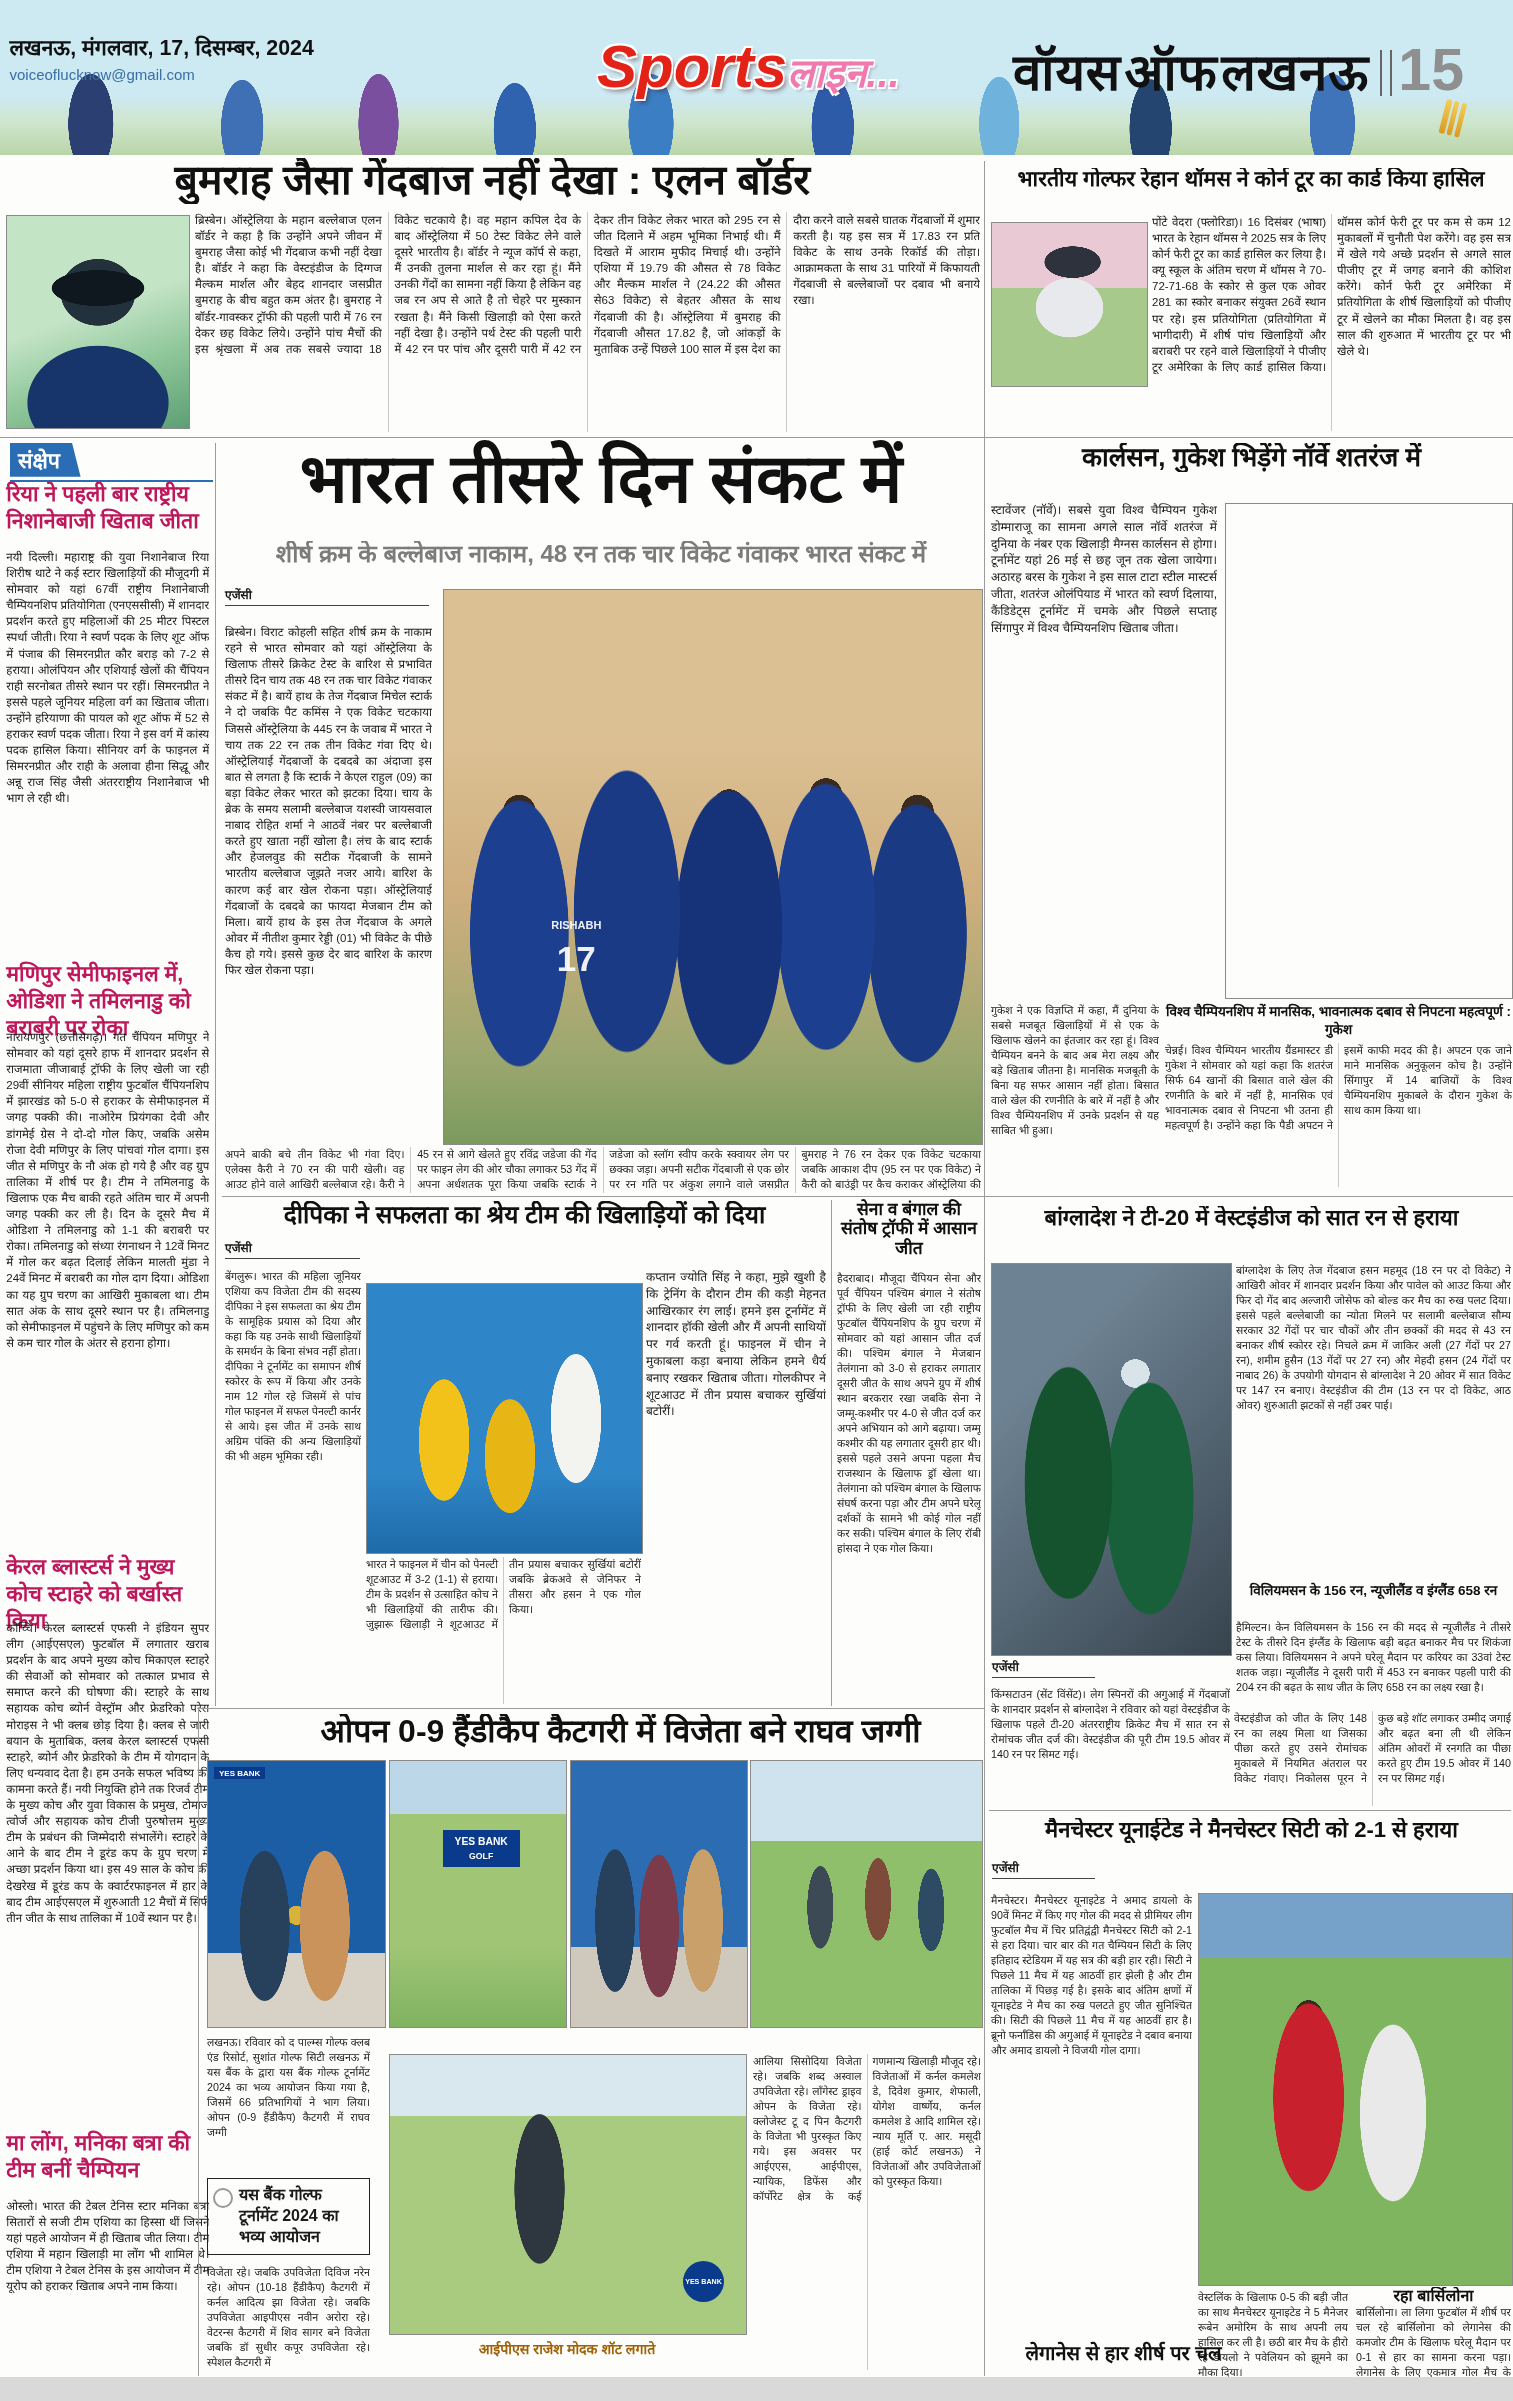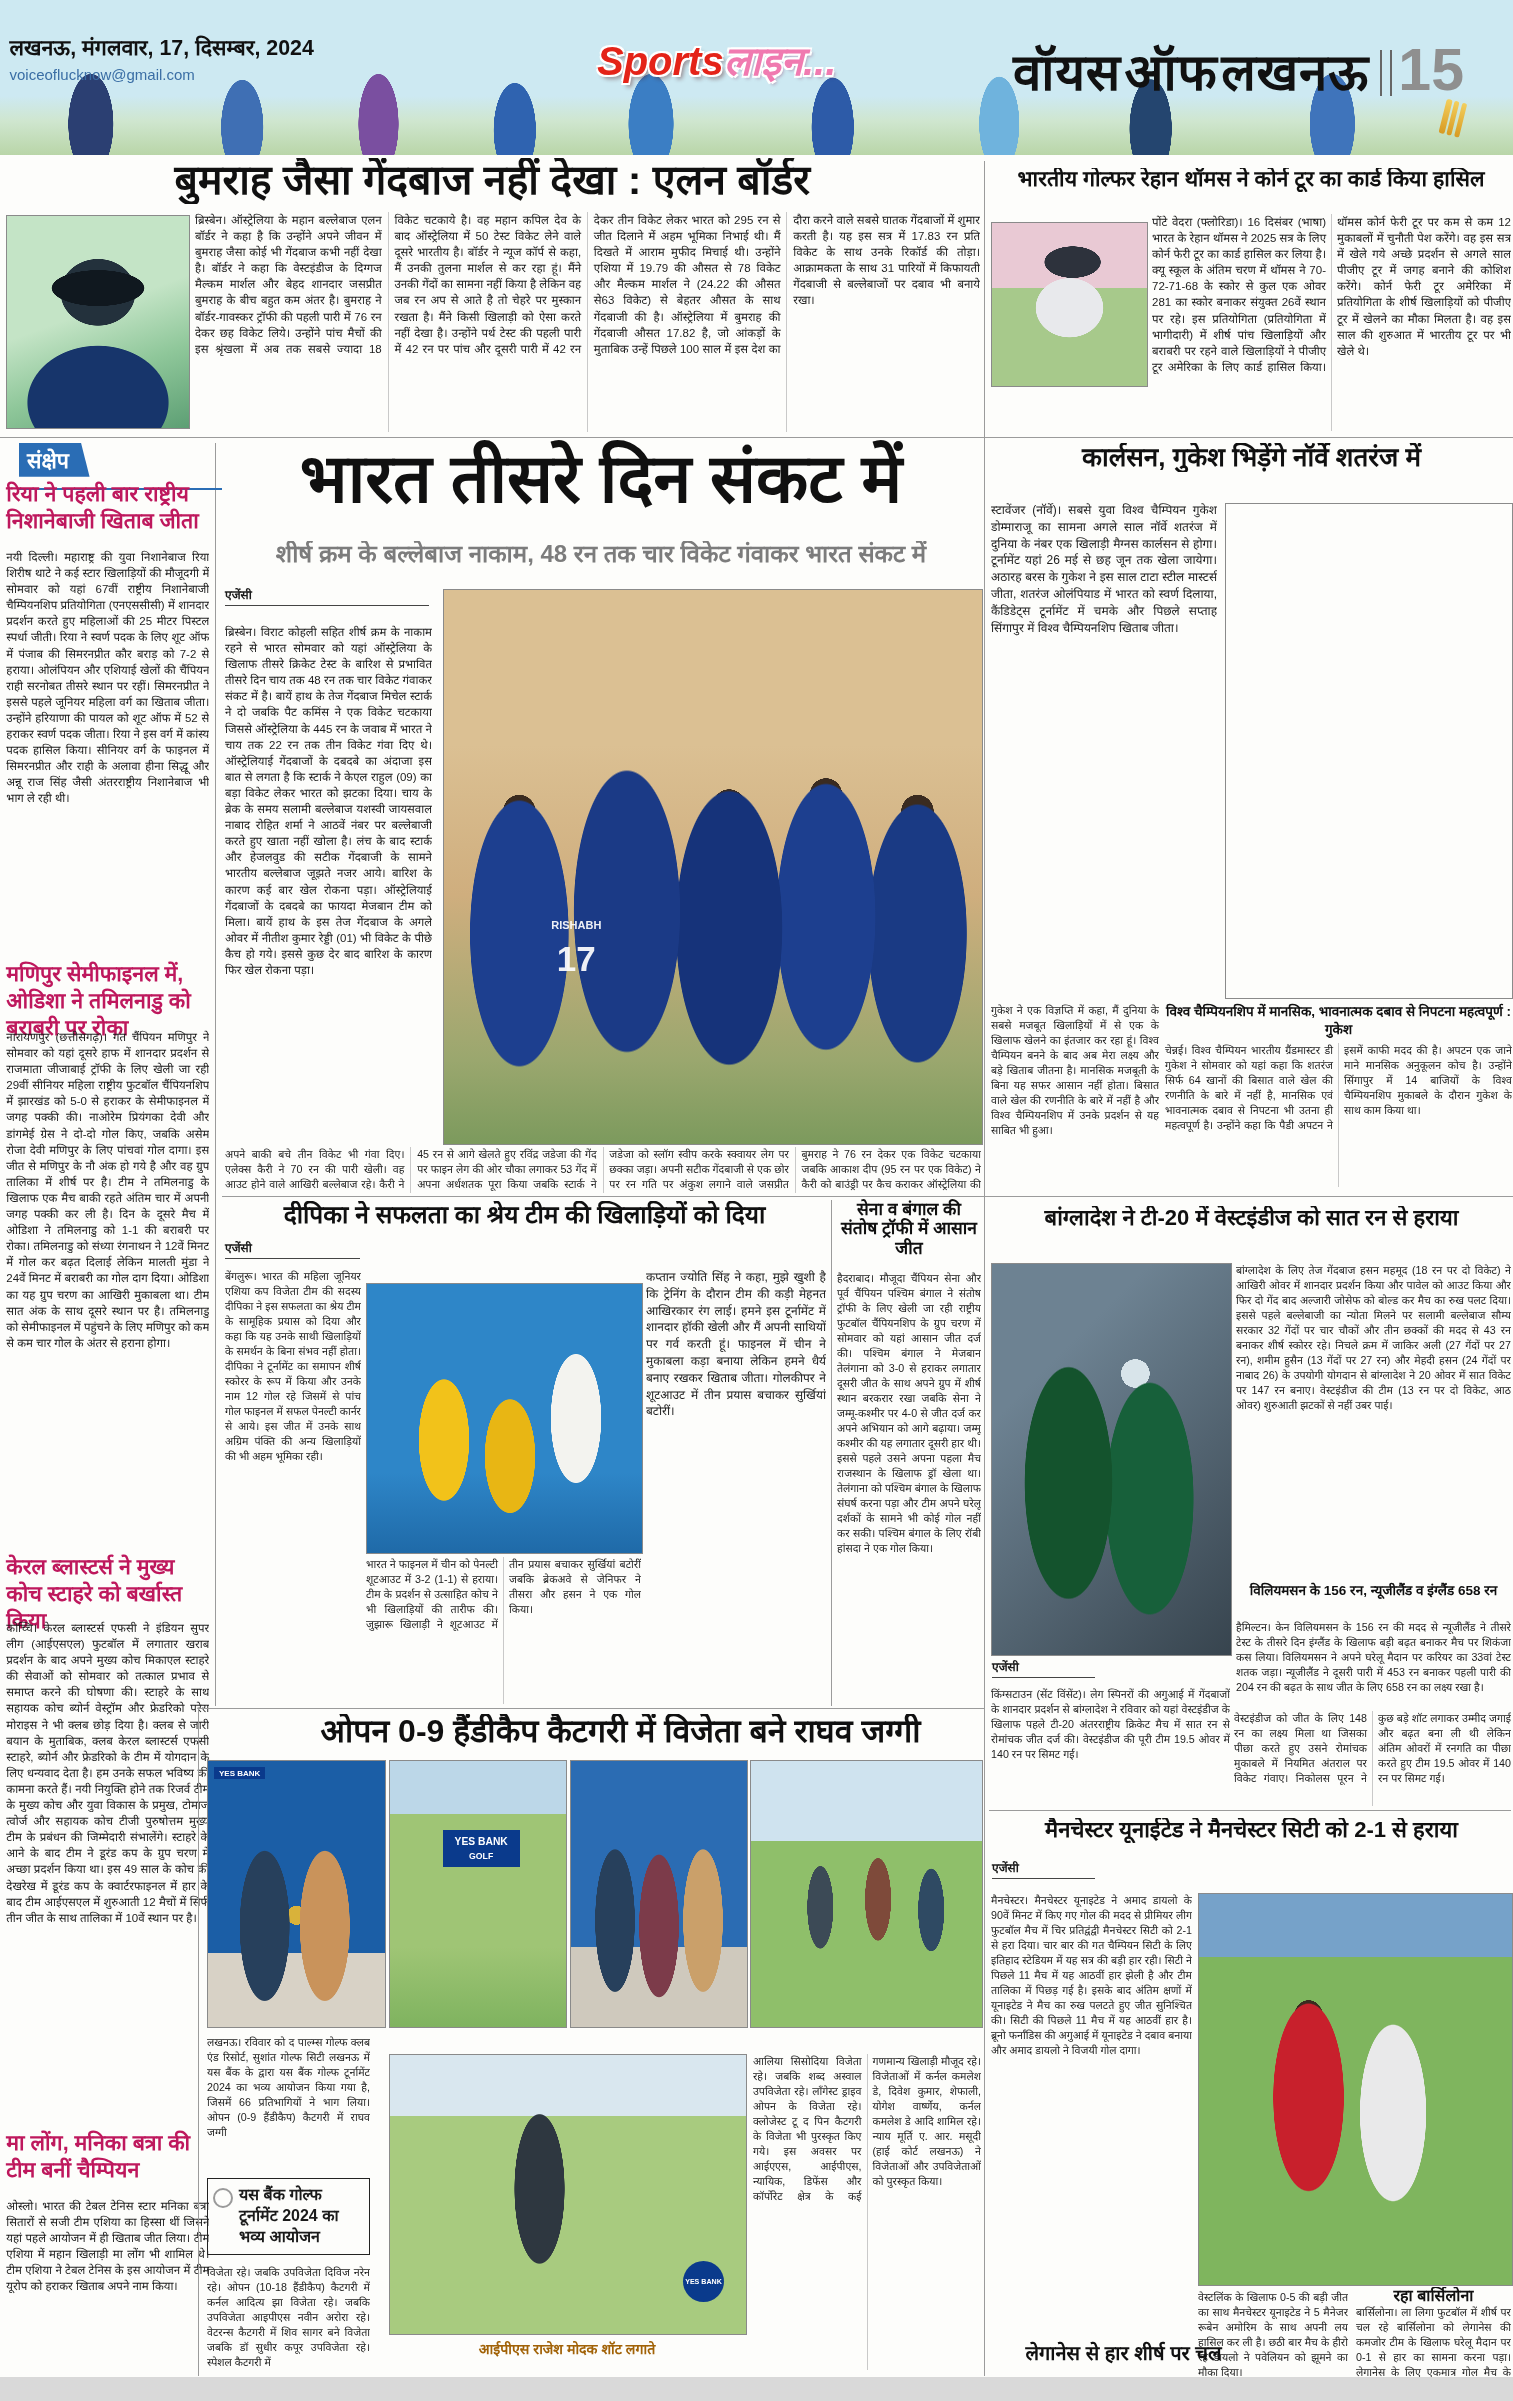--- a/index.html
+++ b/index.html
@@ -28,21 +28,21 @@
       radial-gradient(ellipse 30px 70px at 55% 82%,#2d5ba8 0 70%,transparent 71%),
       radial-gradient(ellipse 28.5px 67px at 66% 80%,#6fb3dd 0 70%,transparent 71%),
       radial-gradient(ellipse 30px 70px at 76% 83%,#24456f 0 70%,transparent 71%),
       radial-gradient(ellipse 32px 71px at 88% 80%,#3f74bb 0 70%,transparent 71%),
       linear-gradient(180deg,#cde9f2 0 62%,#cfe6cf 78%,#b9d5a8 100%);}
   .dateline{font-size:21.4px;font-weight:bold;color:#111;}
   .email{font-size:15px;color:#3a6ea5;}
   .paper-title{font-size:51px;font-weight:bold;color:#111;letter-spacing:0.8px;}
   .pageno{font-size:59px;font-weight:bold;color:#8f8f8f;}
   .dbar{display:inline-block;width:8px;height:46px;border-left:2.4px solid #666;border-right:2.4px solid #666;margin:0 6.3px -6.3px 11px;}
-  .sports-logo{font-style:italic;font-weight:bold;font-size:40px;color:#e42318;
+  .sports-logo{font-style:italic;font-weight:bold;font-size:60px;color:#e42318;
     text-shadow:-1.6px -1.6px 0 #fff,1.6px -1.6px 0 #fff,-1.6px 1.6px 0 #fff,1.6px 1.6px 0 #fff,3.2px 4px 4px rgba(80,20,20,.45);}
   .sports-line{font-style:italic;font-weight:bold;font-size:40px;color:#f07ab0;
     text-shadow:-1.6px -1.6px 0 #fff,1.6px -1.6px 0 #fff,-1.6px 1.6px 0 #fff,1.6px 1.6px 0 #fff,2.4px 3.2px 3.2px rgba(120,30,80,.35);}
   .stump{display:inline-block;width:5.5px;height:35px;background:linear-gradient(#f3cf5e,#d89a22);border-radius:2.4px;margin-right:2.4px;}
   
   .sankshep-label{background:#2a6db5;color:#fff;font-size:21.4px;font-weight:bold;padding:1.6px 20.6px 3.2px 8px;
     clip-path:polygon(0 0,88% 0,100% 100%,0 100%);display:inline-block;}
   .side-head{font-size:21.4px;font-weight:bold;line-height:1.25;color:#be185d;}
   .box-note{border:1.6px solid #222;padding:6.3px 6.3px 6.3px 4.7px;font-size:16px;font-weight:bold;line-height:1.3;display:flex;gap:6.3px;align-items:flex-start;}
   .box-note .ring{flex:0 0 auto;width:16px;height:16px;border:2.4px solid #9a9a9a;border-radius:50%;margin-top:3.2px;}
@@ -86,21 +86,21 @@
 
   <div class="photo" style="left:991px;top:222px;width:155px;height:163px;background:
       radial-gradient(ellipse 30% 16% at 52% 24%,#2d323c 0 60%,transparent 61%),
       radial-gradient(ellipse 36% 30% at 50% 52%,#e8e9ec 0 60%,transparent 61%),
       linear-gradient(180deg,#e9c9d4 0 40%,#a7c98b 40% 100%);"></div>
   <div class="abs body-txt c2" style="left:1152px;top:214px;width:359px;height:217px;">पोंटे वेदरा (फ्लोरिडा)। 16 दिसंबर (भाषा) भारत के रेहान थॉमस ने 2025 सत्र के लिए कोर्न फेरी टूर का कार्ड हासिल कर लिया है। क्यू स्कूल के अंतिम चरण में थॉमस ने 70-72-71-68 के स्कोर से कुल एक ओवर 281 का स्कोर बनाकर संयुक्त 26वें स्थान पर रहे। इस प्रतियोगिता (प्रतियोगिता में भागीदारी) में शीर्ष पांच खिलाड़ियों और बराबरी पर रहने वाले खिलाड़ियों ने पीजीए टूर अमेरिका के लिए कार्ड हासिल किया। थॉमस कोर्न फेरी टूर पर कम से कम 12 मुकाबलों में चुनौती पेश करेंगे। वह इस सत्र में खेले गये अच्छे प्रदर्शन से अगले साल पीजीए टूर में जगह बनाने की कोशिश करेंगे। कोर्न फेरी टूर अमेरिका में प्रतियोगिता के शीर्ष खिलाड़ियों को पीजीए टूर में खेलने का मौका मिलता है। वह इस साल की शुरुआत में भारतीय टूर पर भी खेले थे।</div>
 
   <div class="hline" style="left:0;top:437px;width:1514px;"></div>
 
   <div class="vline" style="left:215px;top:443px;height:1263px;"></div>
-  <div class="abs" style="left:19px;top:443px;width:203px;border-bottom:2.4px solid #2a6db5;padding-bottom:11px;">
+  <div class="abs" style="left:10px;top:443px;width:203px;border-bottom:2.4px solid #2a6db5;padding-bottom:3px;">
     <span class="sankshep-label">संक्षेप</span>
   </div>
   <div class="abs side-head" style="left:6.3px;top:481px;width:203px;height:63px;">रिया ने पहली बार राष्ट्रीय निशानेबाजी खिताब जीता</div>
   <div class="abs body-txt" style="left:6.3px;top:549px;width:203px;height:407px;">नयी दिल्ली। महाराष्ट्र की युवा निशानेबाज रिया शिरीष थाटे ने कई स्टार खिलाड़ियों की मौजूदगी में सोमवार को यहां 67वीं राष्ट्रीय निशानेबाजी चैम्पियनशिप प्रतियोगिता (एनएससीसी) में शानदार प्रदर्शन करते हुए महिलाओं की 25 मीटर पिस्टल स्पर्धा जीती। रिया ने स्वर्ण पदक के लिए शूट ऑफ में पंजाब की सिमरनप्रीत कौर बराड़ को 7-2 से हराया। ओलंपियन और एशियाई खेलों की चैंपियन राही सरनोबत तीसरे स्थान पर रहीं। सिमरनप्रीत ने इससे पहले जूनियर महिला वर्ग का खिताब जीता। उन्होंने हरियाणा की पायल को शूट ऑफ में 52 से हराकर स्वर्ण पदक जीता। रिया ने इस वर्ग में कांस्य पदक हासिल किया। सीनियर वर्ग के फाइनल में सिमरनप्रीत और राही के अलावा हीना सिद्धू और अन्नू राज सिंह जैसी अंतरराष्ट्रीय निशानेबाज भी भाग ले रही थी।</div>
 
   <div class="abs side-head" style="left:6.3px;top:961px;width:203px;height:65px;">मणिपुर सेमीफाइनल में, ओडिशा ने तमिलनाडु को बराबरी पर रोका</div>
   <div class="abs body-txt" style="left:6.3px;top:1029px;width:203px;height:521px;">नारायणपुर (छत्तीसगढ़)। गत चैंपियन मणिपुर ने सोमवार को यहां दूसरे हाफ में शानदार प्रदर्शन से राजमाता जीजाबाई ट्रॉफी के लिए खेली जा रही 29वीं सीनियर महिला राष्ट्रीय फुटबॉल चैंपियनशिप में झारखंड को 5-0 से हराकर के सेमीफाइनल में जगह पक्की की। नाओरेम प्रियंगका देवी और डांगमेई ग्रेस ने दो-दो गोल किए, जबकि असेम रोजा देवी मणिपुर के लिए पांचवां गोल दागा। इस जीत से मणिपुर के नौ अंक हो गये है और वह ग्रुप तालिका में शीर्ष पर है। टीम ने तमिलनाडु के खिलाफ एक मैच बाकी रहते अंतिम चार में अपनी जगह पक्की कर ली है। दिन के दूसरे मैच में ओडिशा ने तमिलनाडु को 1-1 की बराबरी पर रोका। तमिलनाडु को संध्या रंगनाथन ने 12वें मिनट में गोल कर बढ़त दिलाई लेकिन मालती मुंडा ने 24वें मिनट में बराबरी का गोल दाग दिया। ओडिशा का यह ग्रुप चरण का आखिरी मुकाबला था। टीम सात अंक के साथ दूसरे स्थान पर है। तमिलनाडु को सेमीफाइनल में पहुंचने के लिए मणिपुर को कम से कम चार गोल के अंतर से हराना होगा।</div>
 
   <div class="abs side-head" style="left:6.3px;top:1554px;width:203px;height:63px;">केरल ब्लास्टर्स ने मुख्य कोच स्टाहरे को बर्खास्त किया</div>
   <div class="abs body-txt" style="left:6.3px;top:1620px;width:203px;height:505px;">कोच्चि। केरल ब्लास्टर्स एफसी ने इंडियन सुपर लीग (आईएसएल) फुटबॉल में लगातार खराब प्रदर्शन के बाद अपने मुख्य कोच मिकाएल स्टाहरे की सेवाओं को सोमवार को तत्काल प्रभाव से समाप्त करने की घोषणा की। स्टाहरे के साथ सहायक कोच ब्योर्न वेस्ट्रॉम और फ्रेडरिको परेरा मोराइस ने भी क्लब छोड़ दिया है। क्लब से जारी बयान के मुताबिक, क्लब केरल ब्लास्टर्स एफसी स्टाहरे, ब्योर्न और फ्रेडरिको के टीम में योगदान के लिए धन्यवाद देता है। हम उनके सफल भविष्य की कामना करते हैं। नयी नियुक्ति होने तक रिजर्व टीम के मुख्य कोच और युवा विकास के प्रमुख, टोमाज त्वोर्ज और सहायक कोच टीजी पुरुषोत्तम मुख्य टीम के प्रबंधन की जिम्मेदारी संभालेंगे। स्टाहरे के आने के बाद टीम ने डूरंड कप के ग्रुप चरण में अच्छा प्रदर्शन किया था। इस 49 साल के कोच की देखरेख में डूरंड कप के क्वार्टरफाइनल में हार के बाद टीम आईएसएल में शुरुआती 12 मैचों में सिर्फ तीन जीत के साथ तालिका में 10वें स्थान पर है।</div>

